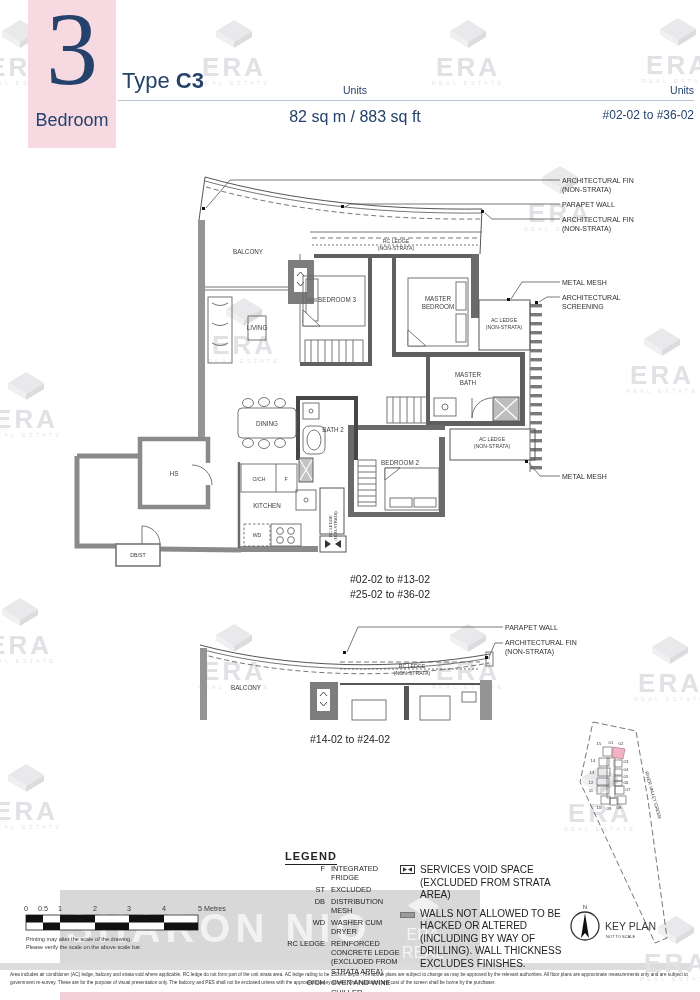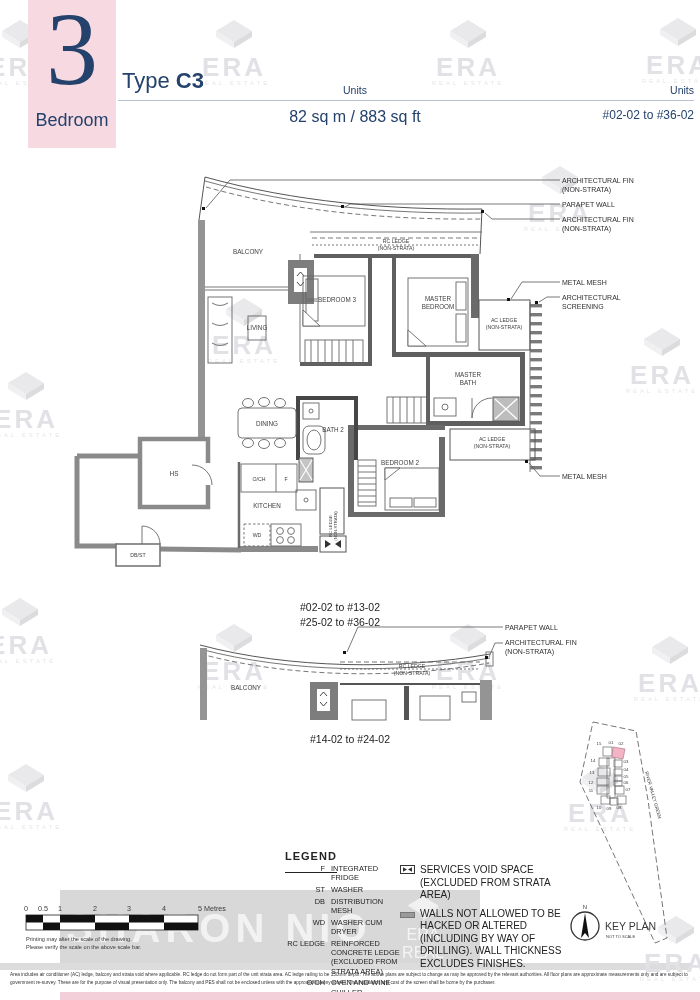--- a/index.html
+++ b/index.html
@@ -42,21 +42,21 @@
   .rl{font-size:6.3px;text-anchor:middle;fill:#3d3d3d;}
   .rs{font-size:5.2px;text-anchor:middle;fill:#3d3d3d;}
   .co{font-size:7px;text-anchor:start;fill:#2e2e2e;}
   .ldr{stroke:#555;stroke-width:0.8;fill:none;}
   .mk{fill:#111;}
   .wl{stroke:#555;stroke-width:1;fill:none;}
   .wthin{stroke:#666;stroke-width:0.9;fill:none;}
   .cap{position:absolute;z-index:2;text-align:center;font-size:10.5px;color:#222;line-height:1.4;}
   
   .legend{left:283px;top:846px;width:300px;z-index:3;color:#222;}
-  .leg-title{display:inline-block;font-size:11px;font-weight:700;letter-spacing:1px;border-bottom:1.6px solid #222;padding-bottom:10px;margin-left:2px;}
+  .leg-title{display:inline-block;font-size:11px;font-weight:700;letter-spacing:1px;border-bottom:1.6px solid #222;padding-bottom:2px;margin-left:2px;}
   .lcol{position:absolute;top:18px;}
   .lcol1{left:0;width:118px;}
   .lcol2{left:117px;width:168px;}
   .lrow{display:flex;margin-bottom:2.5px;font-size:7.4px;line-height:1.25;}
   .labbr{width:42px;min-width:42px;text-align:right;margin-right:6px;}
   .ldesc{flex:1;}
   .srow{display:flex;margin-bottom:6px;font-size:10px;line-height:1.25;}
   .sicon{width:20px;min-width:20px;padding-top:1px;}
   
   .disclaimer{left:10px;top:971px;width:684px;font-size:4.7px;line-height:1.6;color:#333;z-index:3;}
@@ -310,21 +310,21 @@
   <text class="co" x="502" y="42">(NON-STRATA)</text>
   <text class="co" x="502" y="57">PARAPET WALL</text>
   <text class="co" x="502" y="72">ARCHITECTURAL FIN</text>
   <text class="co" x="502" y="81">(NON-STRATA)</text>
   <text class="co" x="502" y="135">METAL MESH</text>
   <text class="co" x="502" y="150">ARCHITECTURAL</text>
   <text class="co" x="502" y="159">SCREENING</text>
   <text class="co" x="502" y="329">METAL MESH</text>
 </svg>
 
-<div class="cap" style="left:250px;top:600px;width:180px;">
+<div class="cap" style="left:250px;top:572px;width:180px;text-align:right;">
   <div>#02-02 to #13-02</div>
   <div>#25-02 to #36-02</div>
 </div>
 
 <svg class="abs plan-2" width="420" height="130" viewBox="0 0 420 130">
   <g>
     <path d="M20,33 C 110,57 220,58 310,42" class="wl" stroke-width="1.2"></path>
     <path d="M20,37 C 110,61 220,62 310,46" class="wthin"></path>
     <path d="M21,42 C 110,66 220,67 309,51" class="wthin" stroke-dasharray="5,3"></path>
     <rect x="306" y="40" width="7" height="14" fill="none" stroke="#777" stroke-width="1"></rect>
@@ -407,21 +407,21 @@
 
 <div class="abs legend">
   <div class="leg-title">LEGEND</div>
   <div class="lcol lcol1">
     <div class="lrow">
         <span class="labbr">F</span>
         <span class="ldesc">INTEGRATED FRIDGE</span>
       </div>
     <div class="lrow">
         <span class="labbr">ST</span>
-        <span class="ldesc">WASHER</span>
+        <span class="ldesc">EXCLUDED</span>
       </div>
     <div class="lrow">
         <span class="labbr">DB</span>
         <span class="ldesc">DISTRIBUTION MESH</span>
       </div>
     <div class="lrow">
         <span class="labbr">WD</span>
         <span class="ldesc">WASHER CUM DRYER</span>
       </div>
     <div class="lrow">

